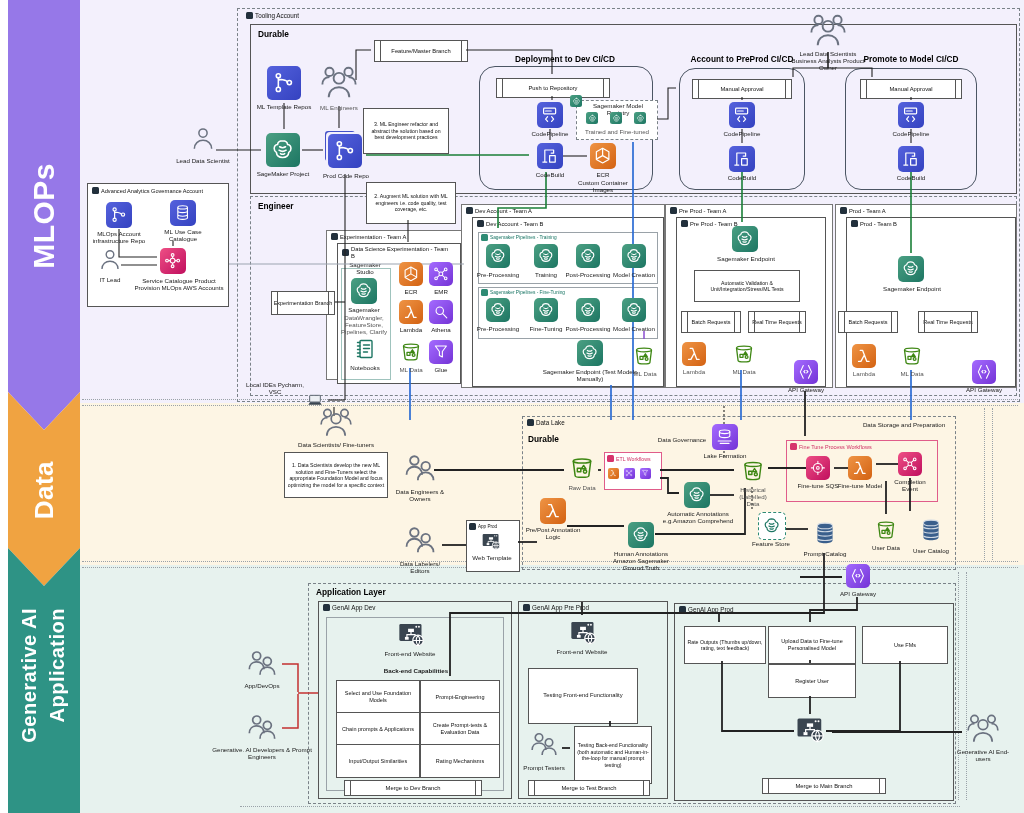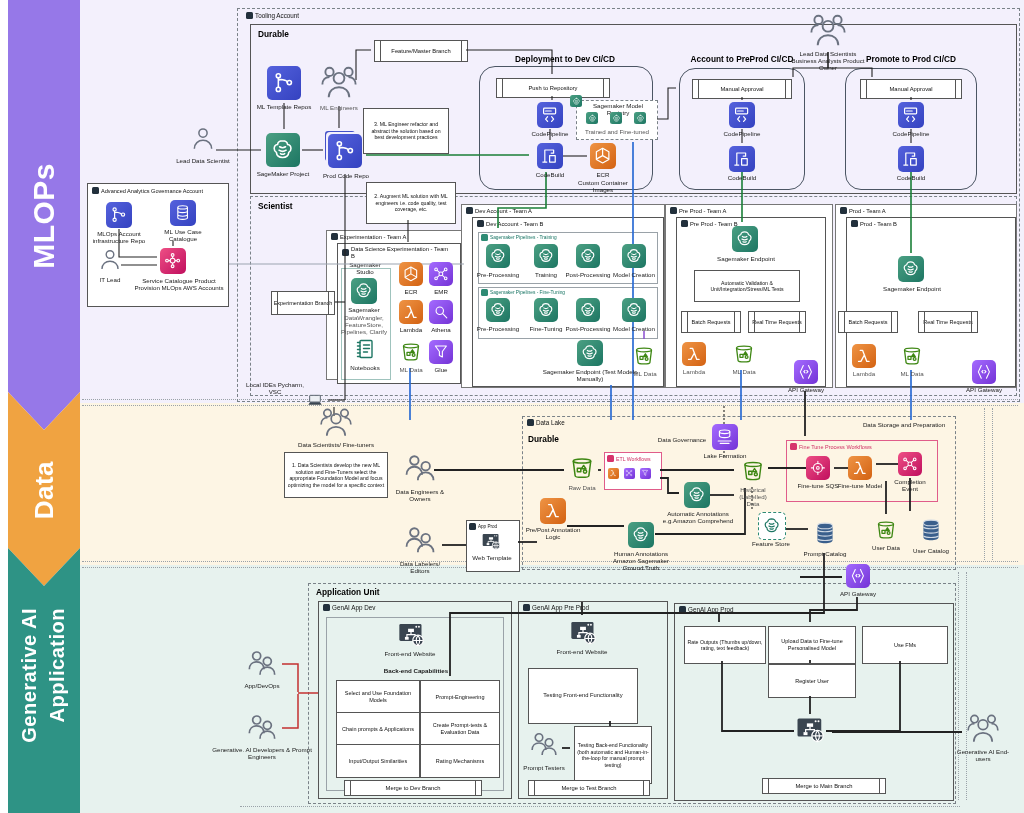--- a/index.html
+++ b/index.html
@@ -212,21 +212,21 @@
   </div>
 
   <div class="box dash" style="left:237px;top:8px;width:781px;height:392px"></div>
   <div class="hdr" style="left:246px;top:12px">
       <span class="tag"></span>
       <span>Tooling Account</span>
     </div>
   <div class="box" style="left:250px;top:24px;width:765px;height:168px;border-color:#555"></div>
   <div class="title" style="left:258px;top:29px">Durable</div>
   <div class="box dash" style="left:250px;top:196px;width:765px;height:198px"></div>
-  <div class="title" style="left:258px;top:201px">Scientist</div>
+  <div class="title" style="left:258px;top:201px">Engineer</div>
 
   <div class="bar f58" style="left:374px;top:40px;width:92px;height:20px">
       <span>Feature/Master Branch</span>
     </div>
 
   <div class="box" style="left:87px;top:183px;width:140px;height:122px;border-color:#555;background:#fff"></div>
   <div class="hdr" style="left:92px;top:187px;font-size:5.6px">
       <span class="tag"></span>
       <span>Advanced Analytics Governance Account</span>
     </div>
@@ -237,21 +237,21 @@
       <span>Push to Repository</span>
     </div>
   <div class="box dash" style="left:576px;top:100px;width:80px;height:38px;background:#fff"></div>
 
   <div class="title" style="left:682px;top:54px;width:120px">Account to PreProd CI/CD</div>
   <div class="box round" style="left:679px;top:68px;width:124px;height:120px"></div>
   <div class="bar f58" style="left:692px;top:79px;width:98px;height:18px">
       <span>Manual Approval</span>
     </div>
 
-  <div class="title" style="left:850px;top:54px;width:122px">Promote to Prod CI/CD</div>
+  <div class="title" style="left:850px;top:54px;width:122px">Promote to Model CI/CD</div>
   <div class="box round" style="left:845px;top:68px;width:130px;height:120px"></div>
   <div class="bar f58" style="left:860px;top:79px;width:100px;height:18px">
       <span>Manual Approval</span>
     </div>
 
   <div class="note f52" style="left:363px;top:108px;width:80px;height:40px">
       <span>3. ML Engineer refactor and abstract the solution based on best development practices</span>
     </div>
   <div class="note f52" style="left:366px;top:182px;width:84px;height:36px">
       <span>2. Augment ML solution with ML engineers i.e. code quality, test coverage, etc.</span>
@@ -356,21 +356,21 @@
       <span class="redtxt">ETL Workflows</span>
     </div>
 
   <div class="pinkbox abs" style="left:786px;top:440px;width:150px;height:60px;background:transparent"></div>
   <div class="hdr" style="left:790px;top:443px;font-size:5.5px">
       <span class="tag pink"></span>
       <span class="redtxt">Fine Tune Process Workflows</span>
     </div>
 
   <div class="box dash" style="left:308px;top:583px;width:646px;height:219px"></div>
-  <div class="title" style="left:316px;top:587px">Application Unit</div>
+  <div class="title" style="left:316px;top:587px">Application Layer</div>
 
   <div class="box" style="left:318px;top:601px;width:192px;height:196px;border-color:#555"></div>
   <div class="hdr" style="left:323px;top:604px">
       <span class="tag"></span>
       <span>GenAI App Dev</span>
     </div>
   <div class="box thin" style="left:326px;top:617px;width:176px;height:172px"></div>
   <div class="cap f65 b" style="left:372px;top:667px;width:88px">Back-end Capabilities</div>
   <div class="note f55" style="left:336px;top:680px;width:78px;height:28px">
       <span>Select and Use Foundation Models</span>

